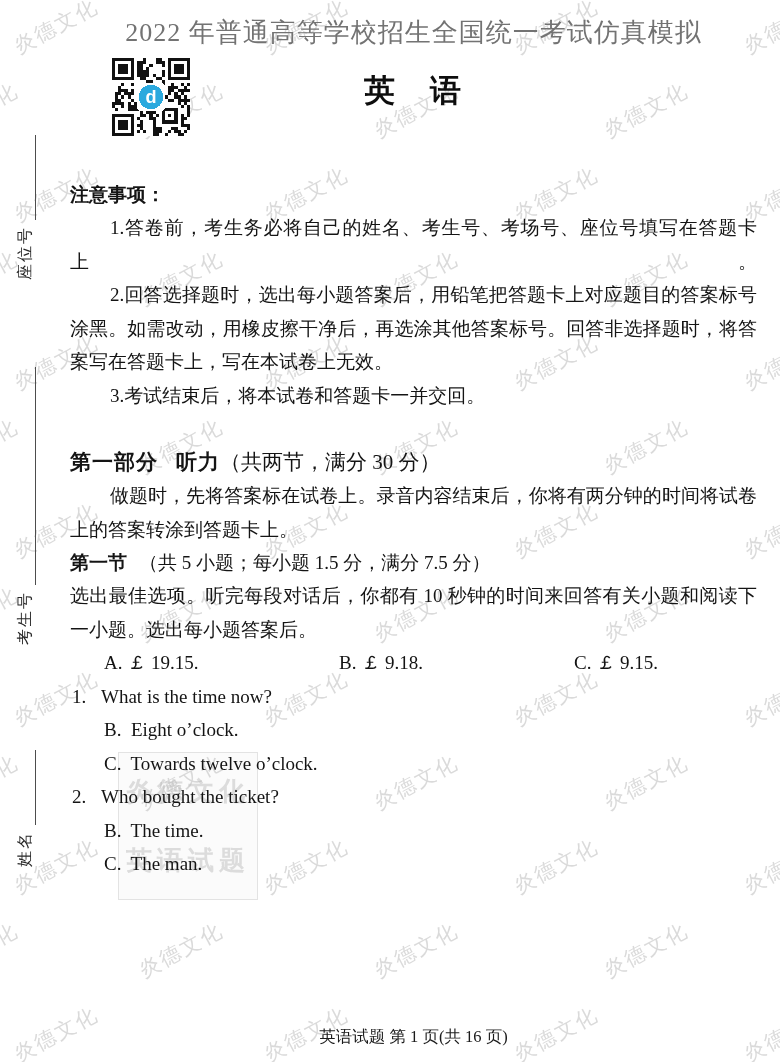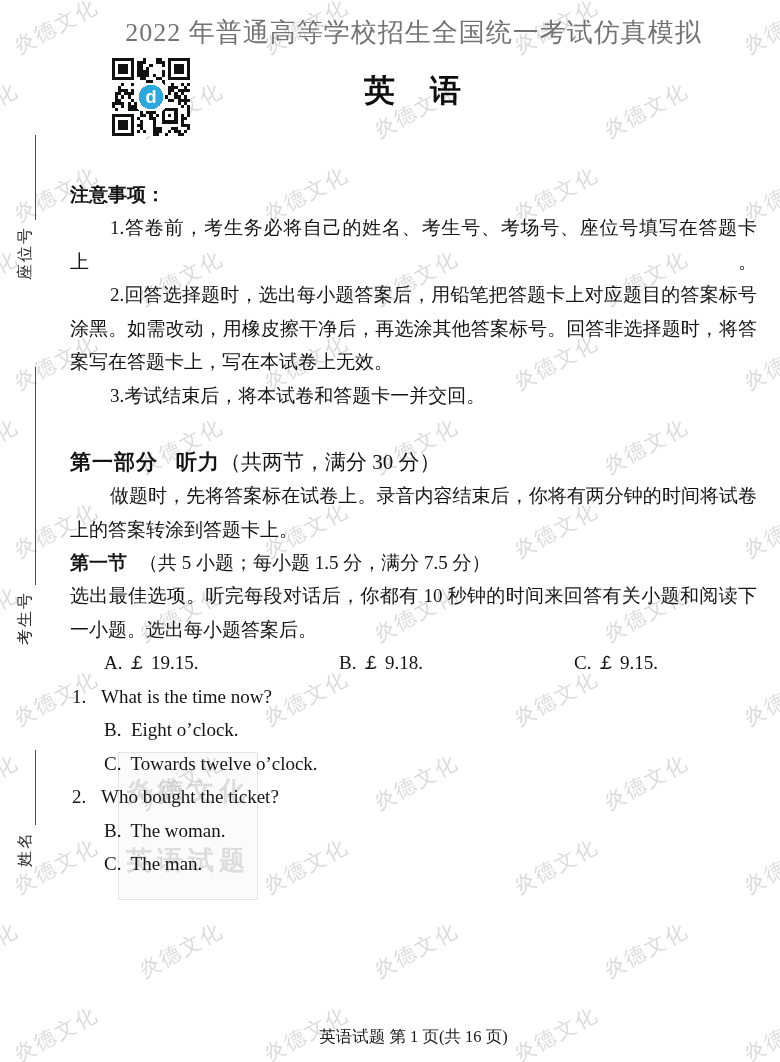--- a/index.html
+++ b/index.html
@@ -349,17 +349,17 @@
   <div class="line jl">选出最佳选项。听完每段对话后，你都有 10 秒钟的时间来回答有关小题和阅读下</div>
   <div class="line">一小题。选出每小题答案后。</div>
 
   <div class="line optrow"><span class="optcell">A. ￡ 19.15.</span><span class="optcell">B. ￡ 9.18.</span><span>C. ￡ 9.15.</span></div>
 
   <div class="line"><span class="qnum">1.</span><span class="qtext">What is the time now?</span></div>
   <div class="line optline">B.  Eight o’clock.</div>
   <div class="line optline">C.  Towards twelve o’clock.</div>
 
   <div class="line"><span class="qnum">2.</span><span class="qtext">Who bought the ticket?</span></div>
-  <div class="line optline">B.  The woman.</div>
+  <div class="line optline">B.  The time.</div>
   <div class="line optline">C.  The man.</div>
 </div>
 
 <div class="footer">英语试题 第 1 页(共 16 页)</div>
 
 </body></html>

